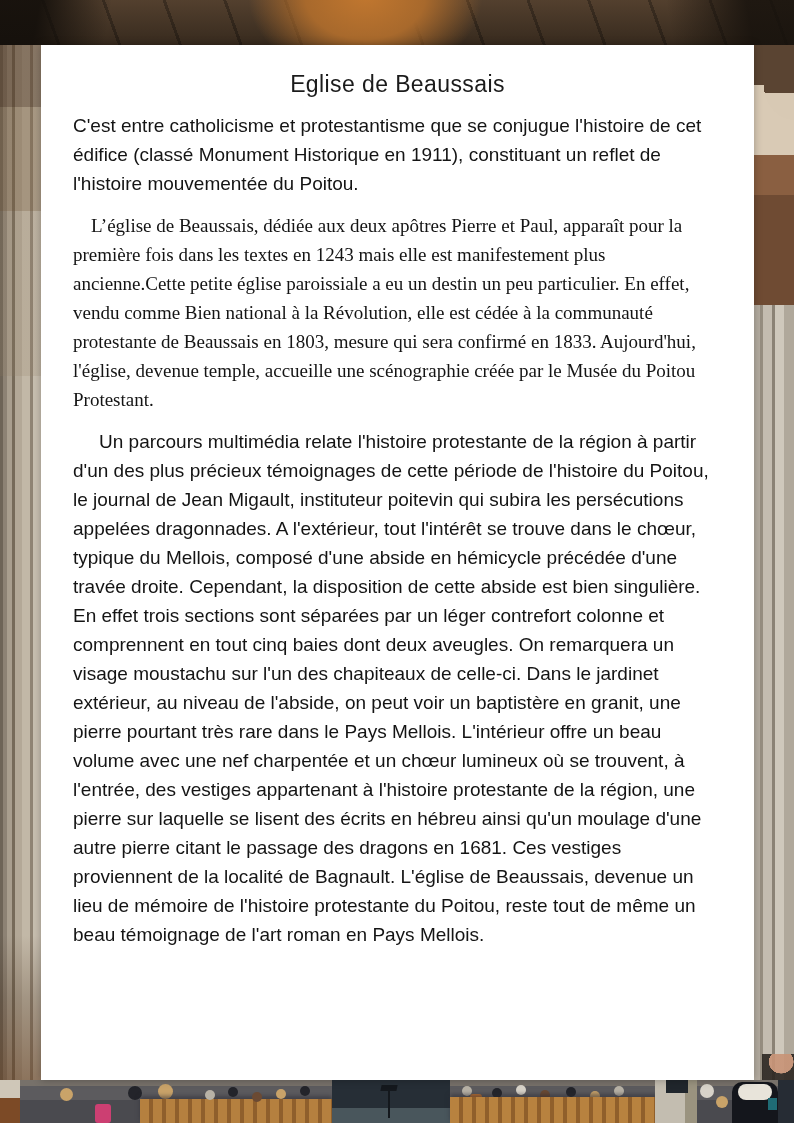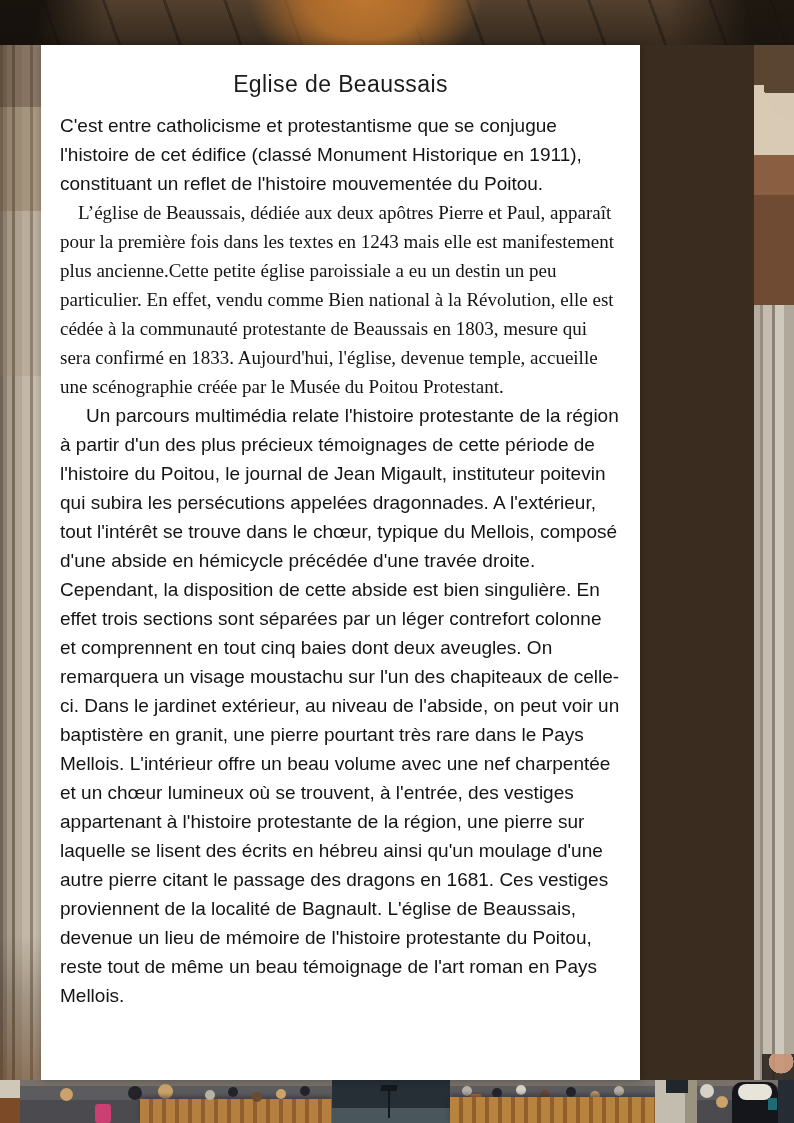--- a/index.html
+++ b/index.html
@@ -83,33 +83,33 @@
   .scarf{left:738px;top:4px;width:34px;height:16px;background:#e8e4da;border-radius:8px;}
   .edge-right{left:778px;top:0;width:16px;height:43px;background:#262c34;}
   .teal-bit{left:768px;top:18px;width:9px;height:12px;background:#1f6b75;}
   .pink-jacket{left:95px;top:24px;width:16px;height:19px;background:#cc3f72;border-radius:3px;}
   .head{border-radius:50%;width:10px;height:10px;top:10px;}
   .h-blonde{background:#c9a369;} .h-dark{background:#23242a;} .h-grey{background:#b8b2a6;}
   .h-brown{background:#6b4a33;} .h-white{background:#d8d3c9;} .h-orange{background:#c8762f;border-radius:3px;width:12px;height:14px;}
 
   
   .card{
-    position:absolute;left:41px;top:45px;width:599px;height:1035px;
+    position:absolute;left:41px;top:45px;width:713px;height:1035px;
     background:#ffffff;
     box-shadow:0 0 8px rgba(0,0,0,.28);
     box-sizing:border-box;
     padding:26px 19px 0 19px;
   }
   .card h1{
     margin:0 0 13px 0;
     font-size:23px;font-weight:400;color:#1b1b1b;
     text-align:center;letter-spacing:.4px;
   }
   .card p{
-    margin:0;
+    margin:13px;
     font-size:19px;line-height:29px;color:#141414;
     text-align:left;
   }
   .indent-sm{text-indent:18px;font-family:Liberation Serif, serif;}
   .indent-md{text-indent:26px;}
 </style>
 </head>
 <body>
 
 <div class="stage">

